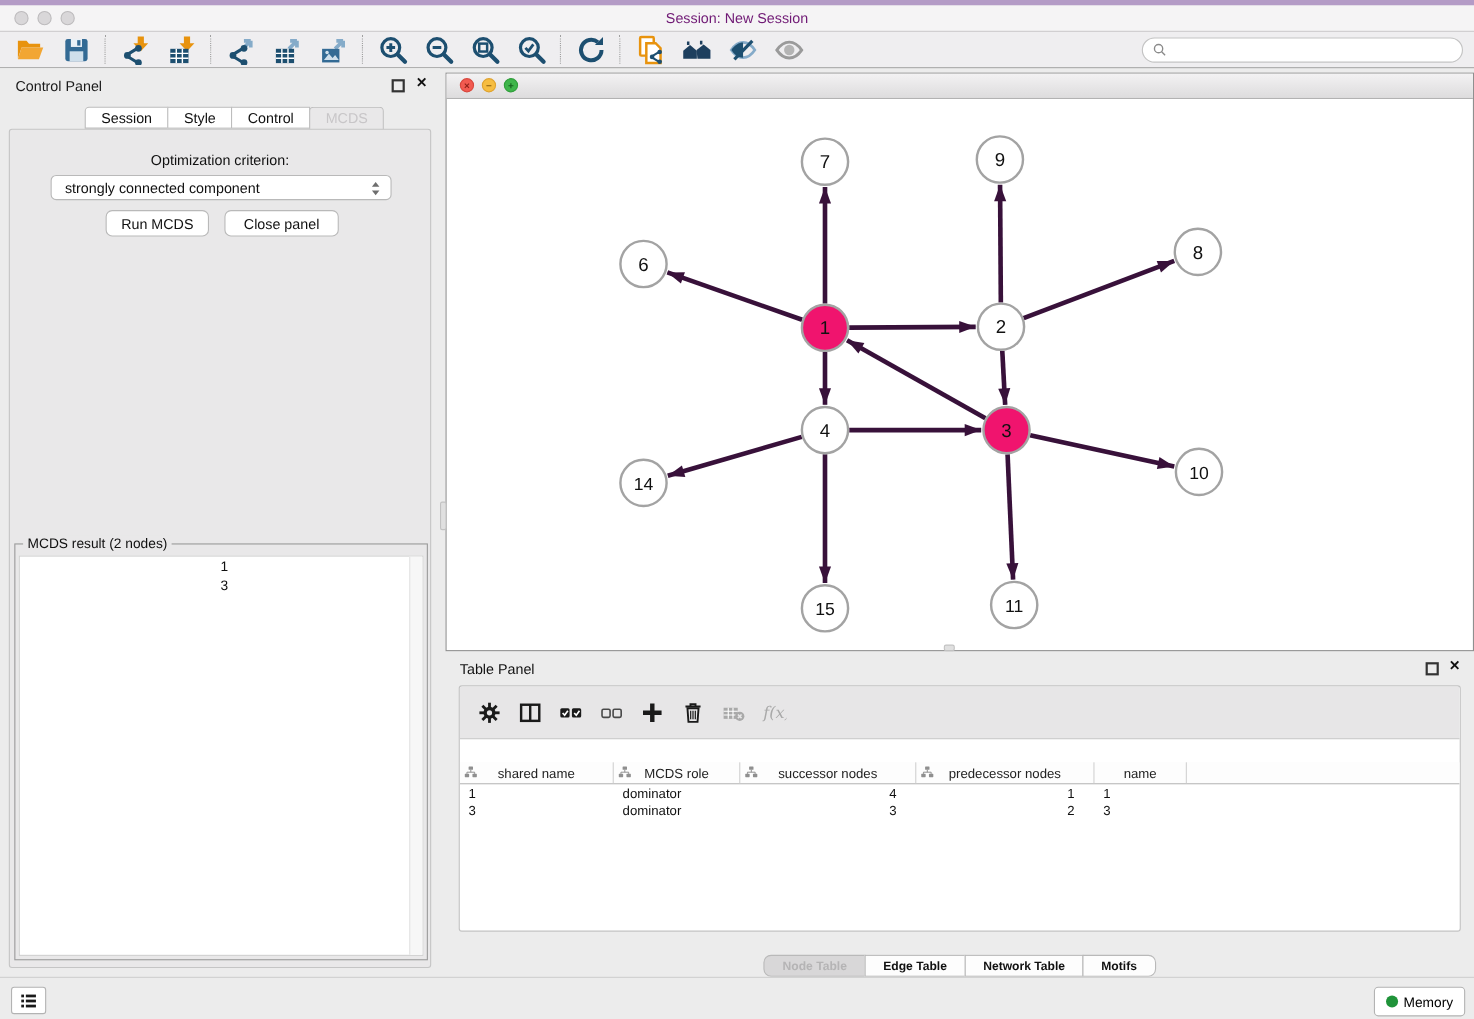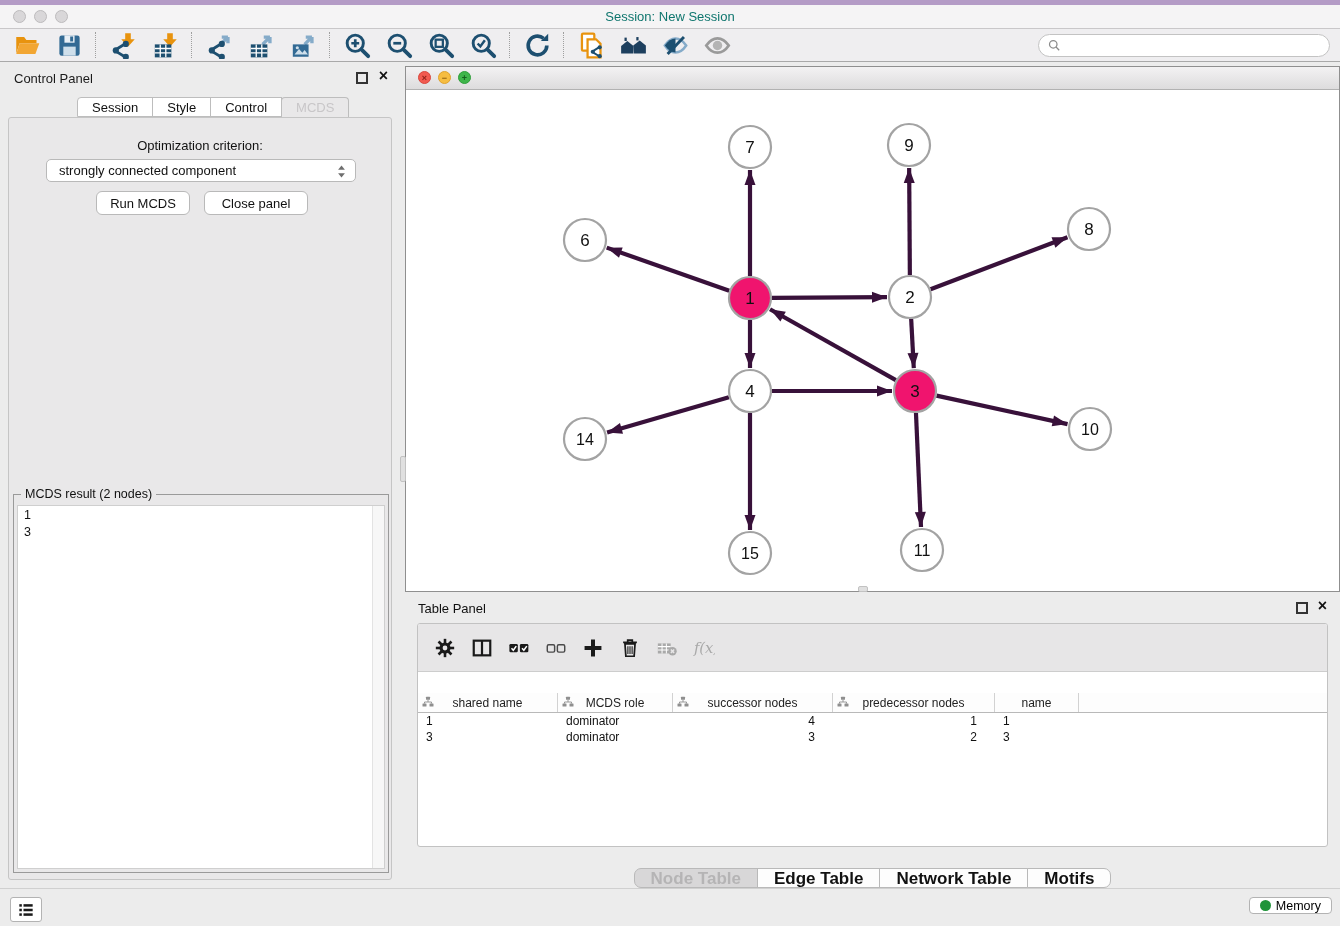--- a/index.html
+++ b/index.html
@@ -6,21 +6,21 @@
   body{width:1340px;height:926px;overflow:hidden;background:#ececec;
        font-family:"Liberation Sans","DejaVu Sans",sans-serif;font-size:13px;color:#111;
        position:relative;-webkit-font-smoothing:antialiased;}
   .abs{position:absolute;}
 
   
   #desktop-strip{left:0;top:0;width:1340px;height:5px;background:#b49bc6;}
   #titlebar{left:0;top:5px;width:1340px;height:23px;background:#f5f4f5;border-bottom:1px solid #c9c7c9;}
   .traffic{position:absolute;left:13px;top:5px;display:flex;gap:8px;}
   .tl{width:13px;height:13px;border-radius:50%;background:#d9d7d9;border:1px solid #bdbbbd;box-sizing:border-box;}
-  #window-title{position:absolute;left:0;right:0;top:4px;text-align:center;color:#0f766e;font-size:13px;}
+  #window-title{position:absolute;left:0;right:0;top:4px;text-align:center;color:#701a75;font-size:13px;}
 
   
   #main-toolbar{left:0;top:29px;width:1340px;height:33px;background:#efeef0;border-bottom:1px solid #a9a9a9;
                 display:flex;align-items:center;padding-left:6px;box-sizing:border-box;}
   .tb-btn{width:42px;height:30px;background:none;border:none;display:flex;align-items:center;justify-content:center;padding:0;cursor:default;}
   .tb-divider{width:1px;height:26px;margin:0 5px;border-left:1px dotted #9f9f9f;}
   #search-box{margin-left:auto;margin-right:10px;width:292px;height:23px;background:#fff;border:1px solid #c3c3c3;
               border-radius:12px;display:flex;align-items:center;padding:0 8px;box-sizing:border-box;}
   #search-box input{border:none;outline:none;flex:1;font-size:12px;background:transparent;font-family:inherit;}
 
@@ -37,21 +37,21 @@
   .cp-tab.active{background:#e9e8e9;color:#c8c6c8;border-bottom:none;height:21px;border-radius:4px 4px 0 0;}
   #cp-inner{position:absolute;left:8px;top:55px;width:384px;height:763px;background:#e9e8e9;
             border:1px solid #c5c5c5;border-radius:3px;box-sizing:border-box;}
   #opt-label{position:absolute;left:0;width:100%;top:20px;text-align:center;font-size:13px;}
   #criterion-select{position:absolute;left:37px;top:41px;width:310px;height:23px;background:#fff;border:1px solid #b9b9b9;
             border-radius:5px;display:flex;align-items:center;padding-left:12px;box-sizing:border-box;font-size:13px;}
   #criterion-stepper{position:absolute;right:5px;top:3px;}
   .cp-btn{position:absolute;top:73px;height:24px;background:#fff;border:1px solid #b9b9b9;border-radius:6px;
           font-size:13px;font-family:inherit;color:#111;}
   #run-btn{left:87px;width:94px;} #closepanel-btn{left:195px;width:104px;}
-  #result-group{position:absolute;left:4px;top:376px;width:374px;height:377px;border:1px solid #9a9a9a;}
+  #result-group{position:absolute;left:4px;top:376px;width:374px;height:377px;border:1px solid #9a9a9a;text-align:center;}
   #result-legend{position:absolute;left:7px;top:-8px;background:#e9e8e9;padding:0 4px;font-size:12.5px;}
   #result-area{position:absolute;left:3px;top:10px;right:3px;bottom:3px;background:#fff;border:1px solid #cfcfcf;}
   #result-scroll{position:absolute;right:0;top:0;bottom:0;width:11px;background:#f7f7f7;border-left:1px solid #e3e3e3;}
   .result-line{padding:1px 0 0 6px;font-size:12.5px;line-height:16px;}
 
   
   #network-window{left:405px;top:66px;width:935px;height:526px;background:#fff;border:1px solid #8f8f8f;box-sizing:border-box;}
   #nw-titlebar{position:absolute;left:0;top:0;right:0;height:22px;background:linear-gradient(#f3f2f3,#dddcdd);
                border-bottom:1px solid #b2b2b2;}
   #nw-title{position:absolute;left:0;right:0;top:3px;text-align:center;font-size:13px;color:#222;}
@@ -77,30 +77,30 @@
   #tp-table{position:absolute;left:0;top:48px;right:0;margin-top:21px;}
   #tp-head{display:flex;height:19px;border-bottom:1px solid #b9b9b9;background:#fdfdfd;}
   .th{position:relative;border-right:1px solid #d2d2d2;box-sizing:border-box;display:flex;align-items:center;
       justify-content:center;font-size:12px;color:#222;}
   .th .hicon{position:absolute;left:4px;top:3px;}
   .tr{display:flex;height:16px;}
   .td{box-sizing:border-box;font-size:12px;line-height:16px;padding:0 8px;color:#111;white-space:nowrap;}
   .td.right{text-align:right;padding-right:18px;}
   #tp-tabs{position:absolute;left:0;right:0;top:273px;display:flex;justify-content:center;}
   .tp-tab{height:20px;line-height:20px;padding:0 16px;background:#fdfdfd;border:1px solid #b9b9b9;margin-left:-1px;
-          font-size:17px;font-weight:bold;color:#111;box-sizing:border-box;}
+          font-size:11px;font-weight:bold;color:#111;box-sizing:border-box;}
   .tp-tab:first-child{border-radius:7px 0 0 7px;margin-left:0;}
   .tp-tab:last-child{border-radius:0 7px 7px 0;}
   .tp-tab.active{background:#d8d7d8;color:#b5b4b5;}
 
   
   #status-bar{left:0;top:888px;width:1340px;height:38px;background:#ececec;border-top:1px solid #d0d0d0;box-sizing:border-box;}
   #list-btn{position:absolute;left:10px;top:8px;width:32px;height:25px;background:#fff;border:1px solid #b3b3b3;
             border-radius:3px;display:flex;align-items:center;justify-content:center;padding:0;}
-  #memory-btn{position:absolute;right:8px;top:8px;height:17px;background:#fff;border:1px solid #b3b3b3;border-radius:4px;
+  #memory-btn{position:absolute;right:8px;top:8px;height:27px;background:#fff;border:1px solid #b3b3b3;border-radius:4px;
             display:flex;align-items:center;gap:5px;padding:0 10px;font-size:12.5px;font-family:inherit;}
   #memory-dot{width:11px;height:11px;border-radius:50%;background:#1f9339;}
 </style>
 </head>
 <body>
 
 <div id="desktop-strip" class="abs"></div>
 <div id="titlebar" class="abs">
   <div class="traffic">
     <span class="tl"></span>

